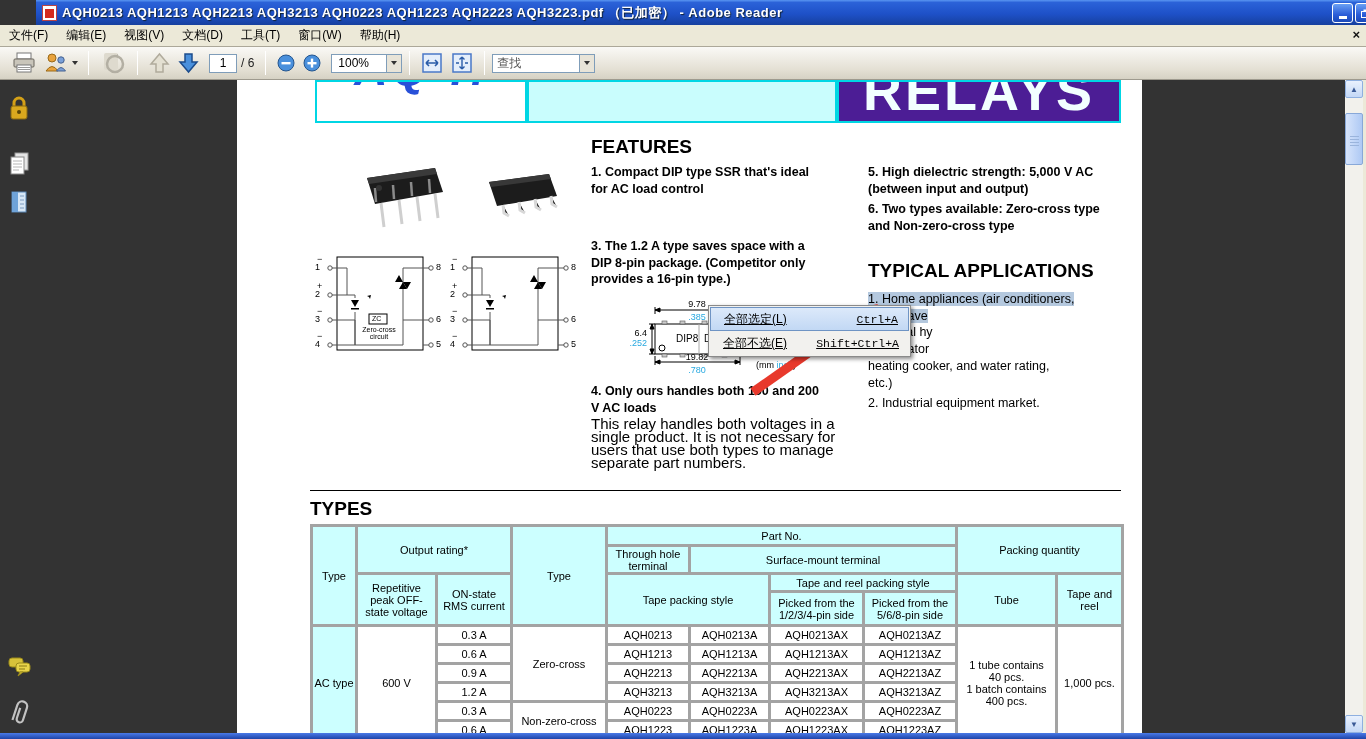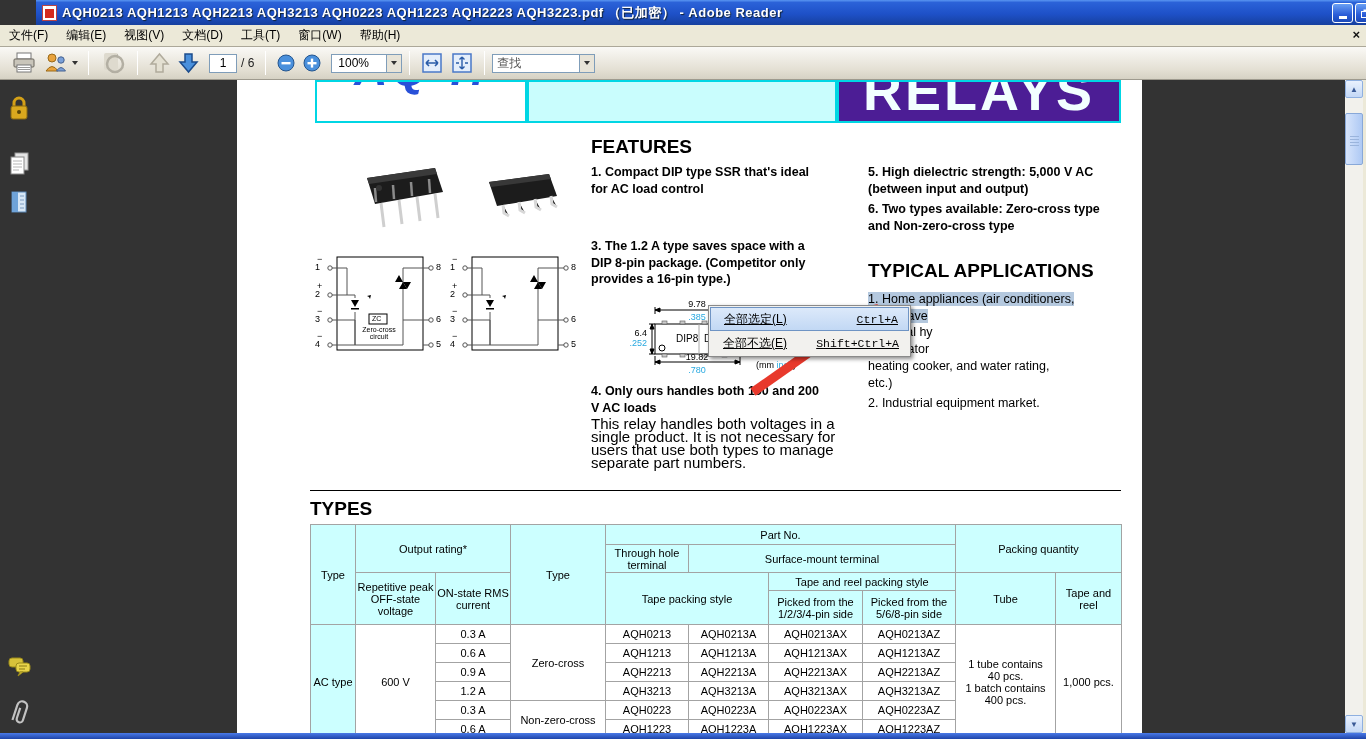--- a/index.html
+++ b/index.html
@@ -84,21 +84,21 @@
   
   .ctxmenu { position:absolute; left:945px; top:305px; width:203px; background:#f2f1ee;
     border:1px solid #8a8a8a; box-shadow:2px 2px 4px rgba(0,0,0,.45); padding:1px; z-index:30; }
   .ctxitem { height:24px; display:flex; align-items:center; justify-content:space-between;
     font-size:12px; padding:0 10px 0 13px;text-decoration:underline; }
   .ctxitem.sel { background:linear-gradient(180deg,#dce9fa,#c2d8f4); border:1px solid #6f94c4; height:24px; }
   .ctxshort { font-family:"Liberation Mono", monospace; font-size:11.5px; }
 
   
   table.types { border-collapse:collapse; table-layout:fixed; font-size:11px; }
-  table.types td { border:1px solid #a3a3a3; text-align:center; vertical-align:middle; padding:0 1px;
+  table.types td { border:3px solid #a3a3a3; text-align:center; vertical-align:middle; padding:0 1px;
     overflow:hidden; }
   table.types td.hdr { background:#ccffff; }
   table.types td.lt { background:#ccffff; }
 
   svg text { font-family:"Liberation Sans", sans-serif; }
 </style>
 </head>
 <body>
 
 <div class="window">

